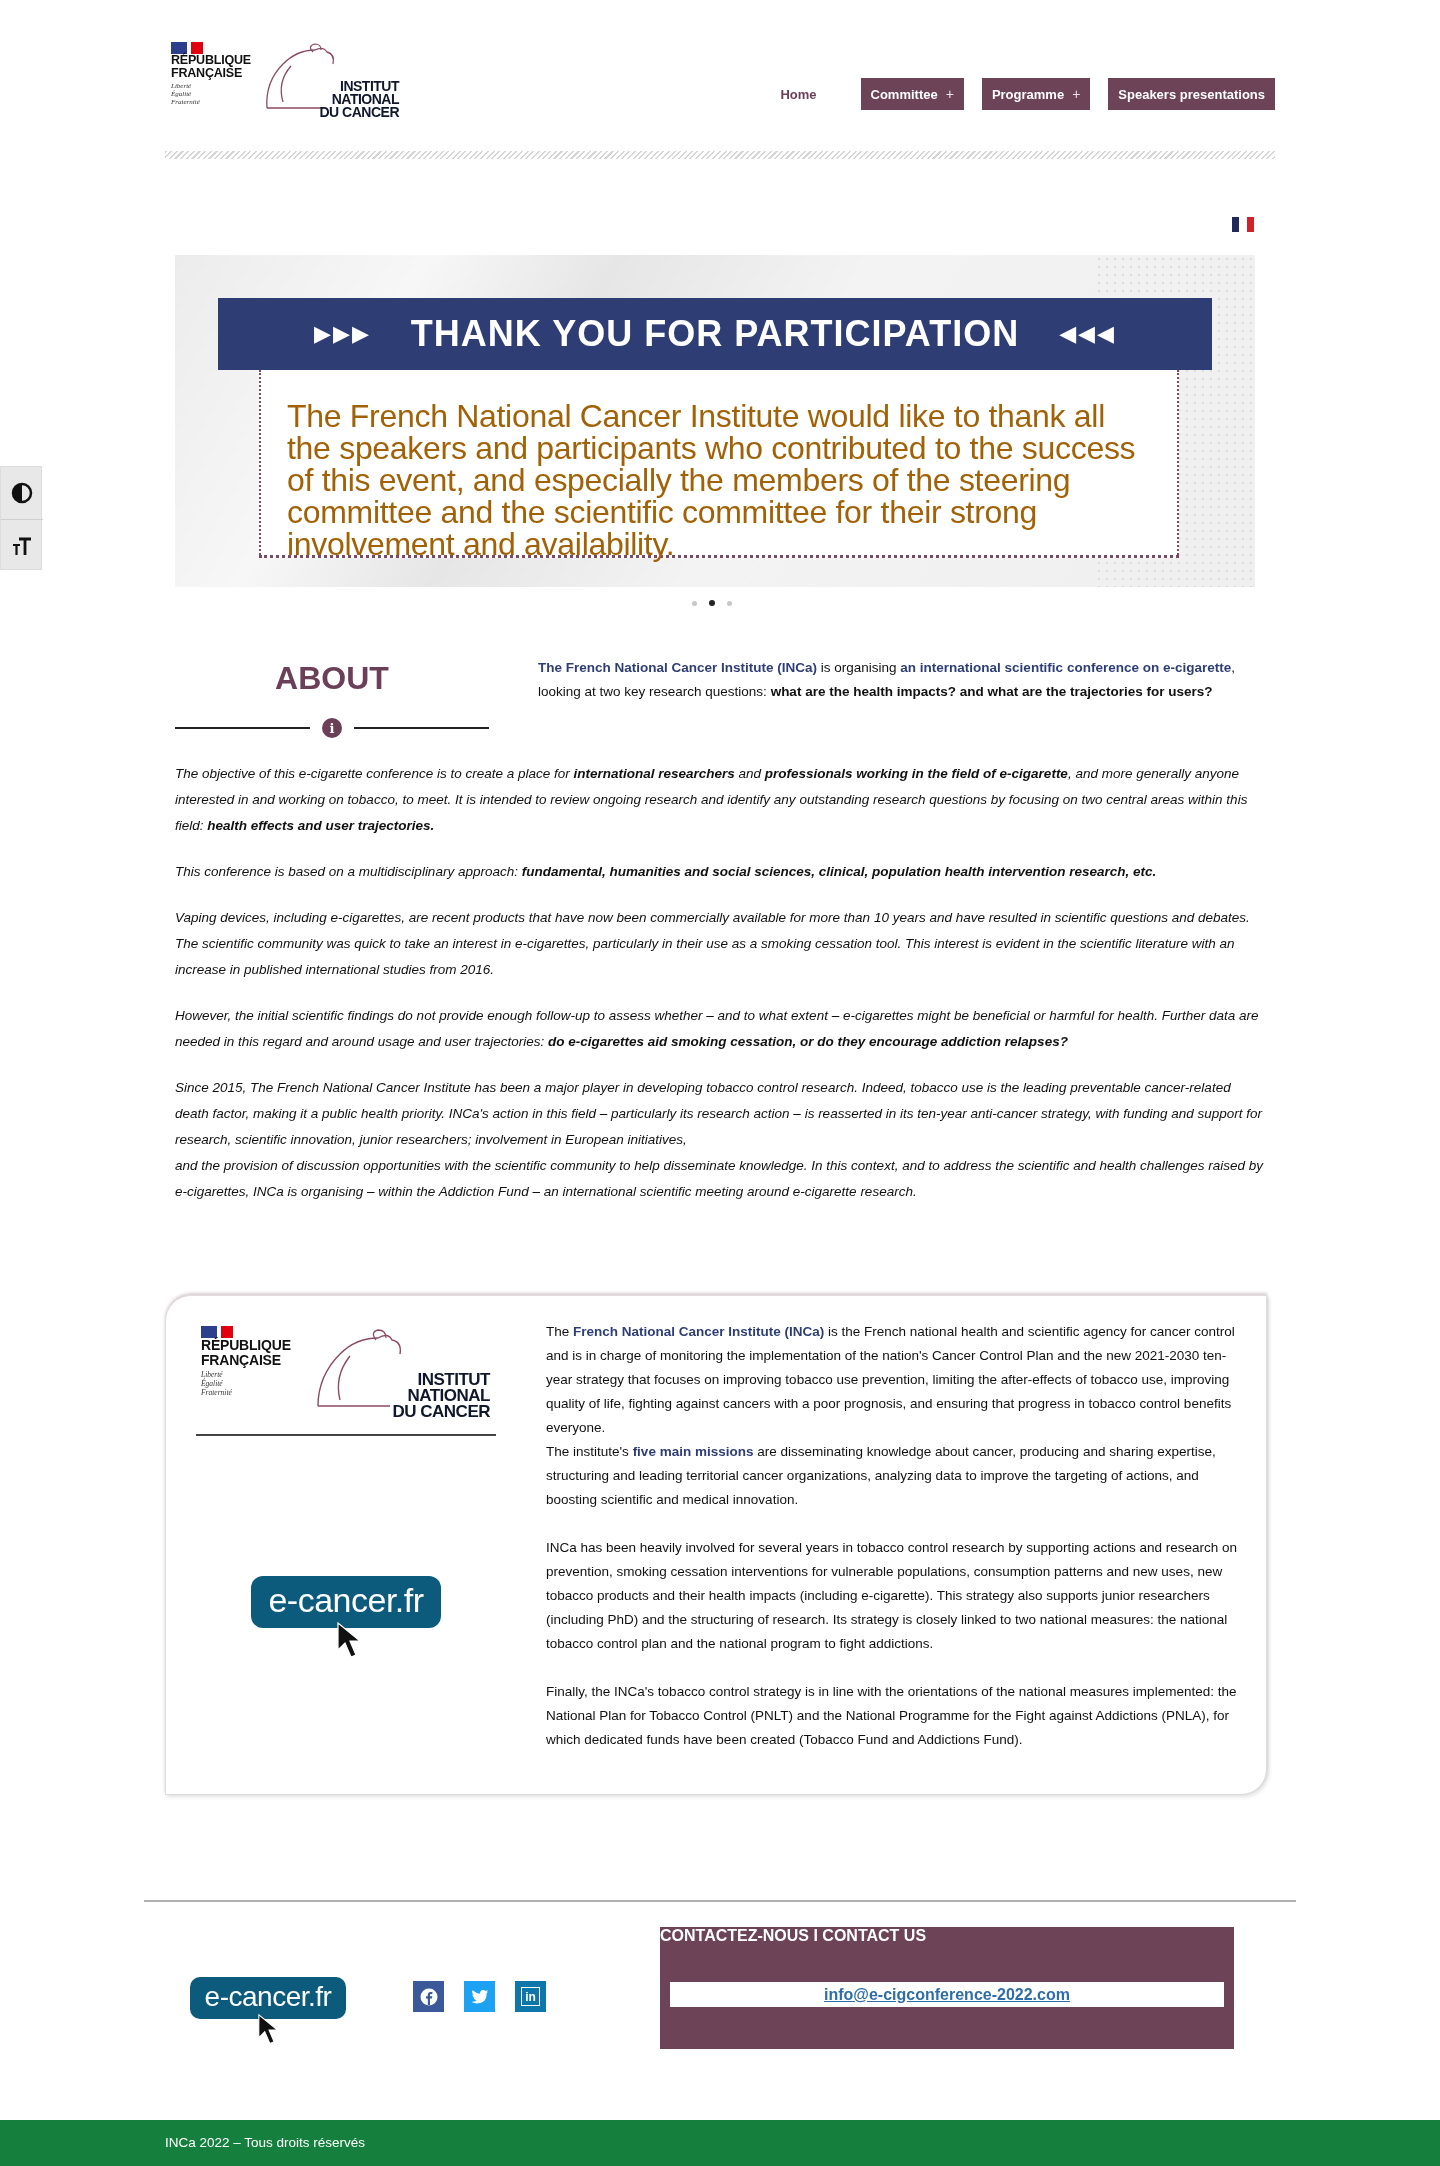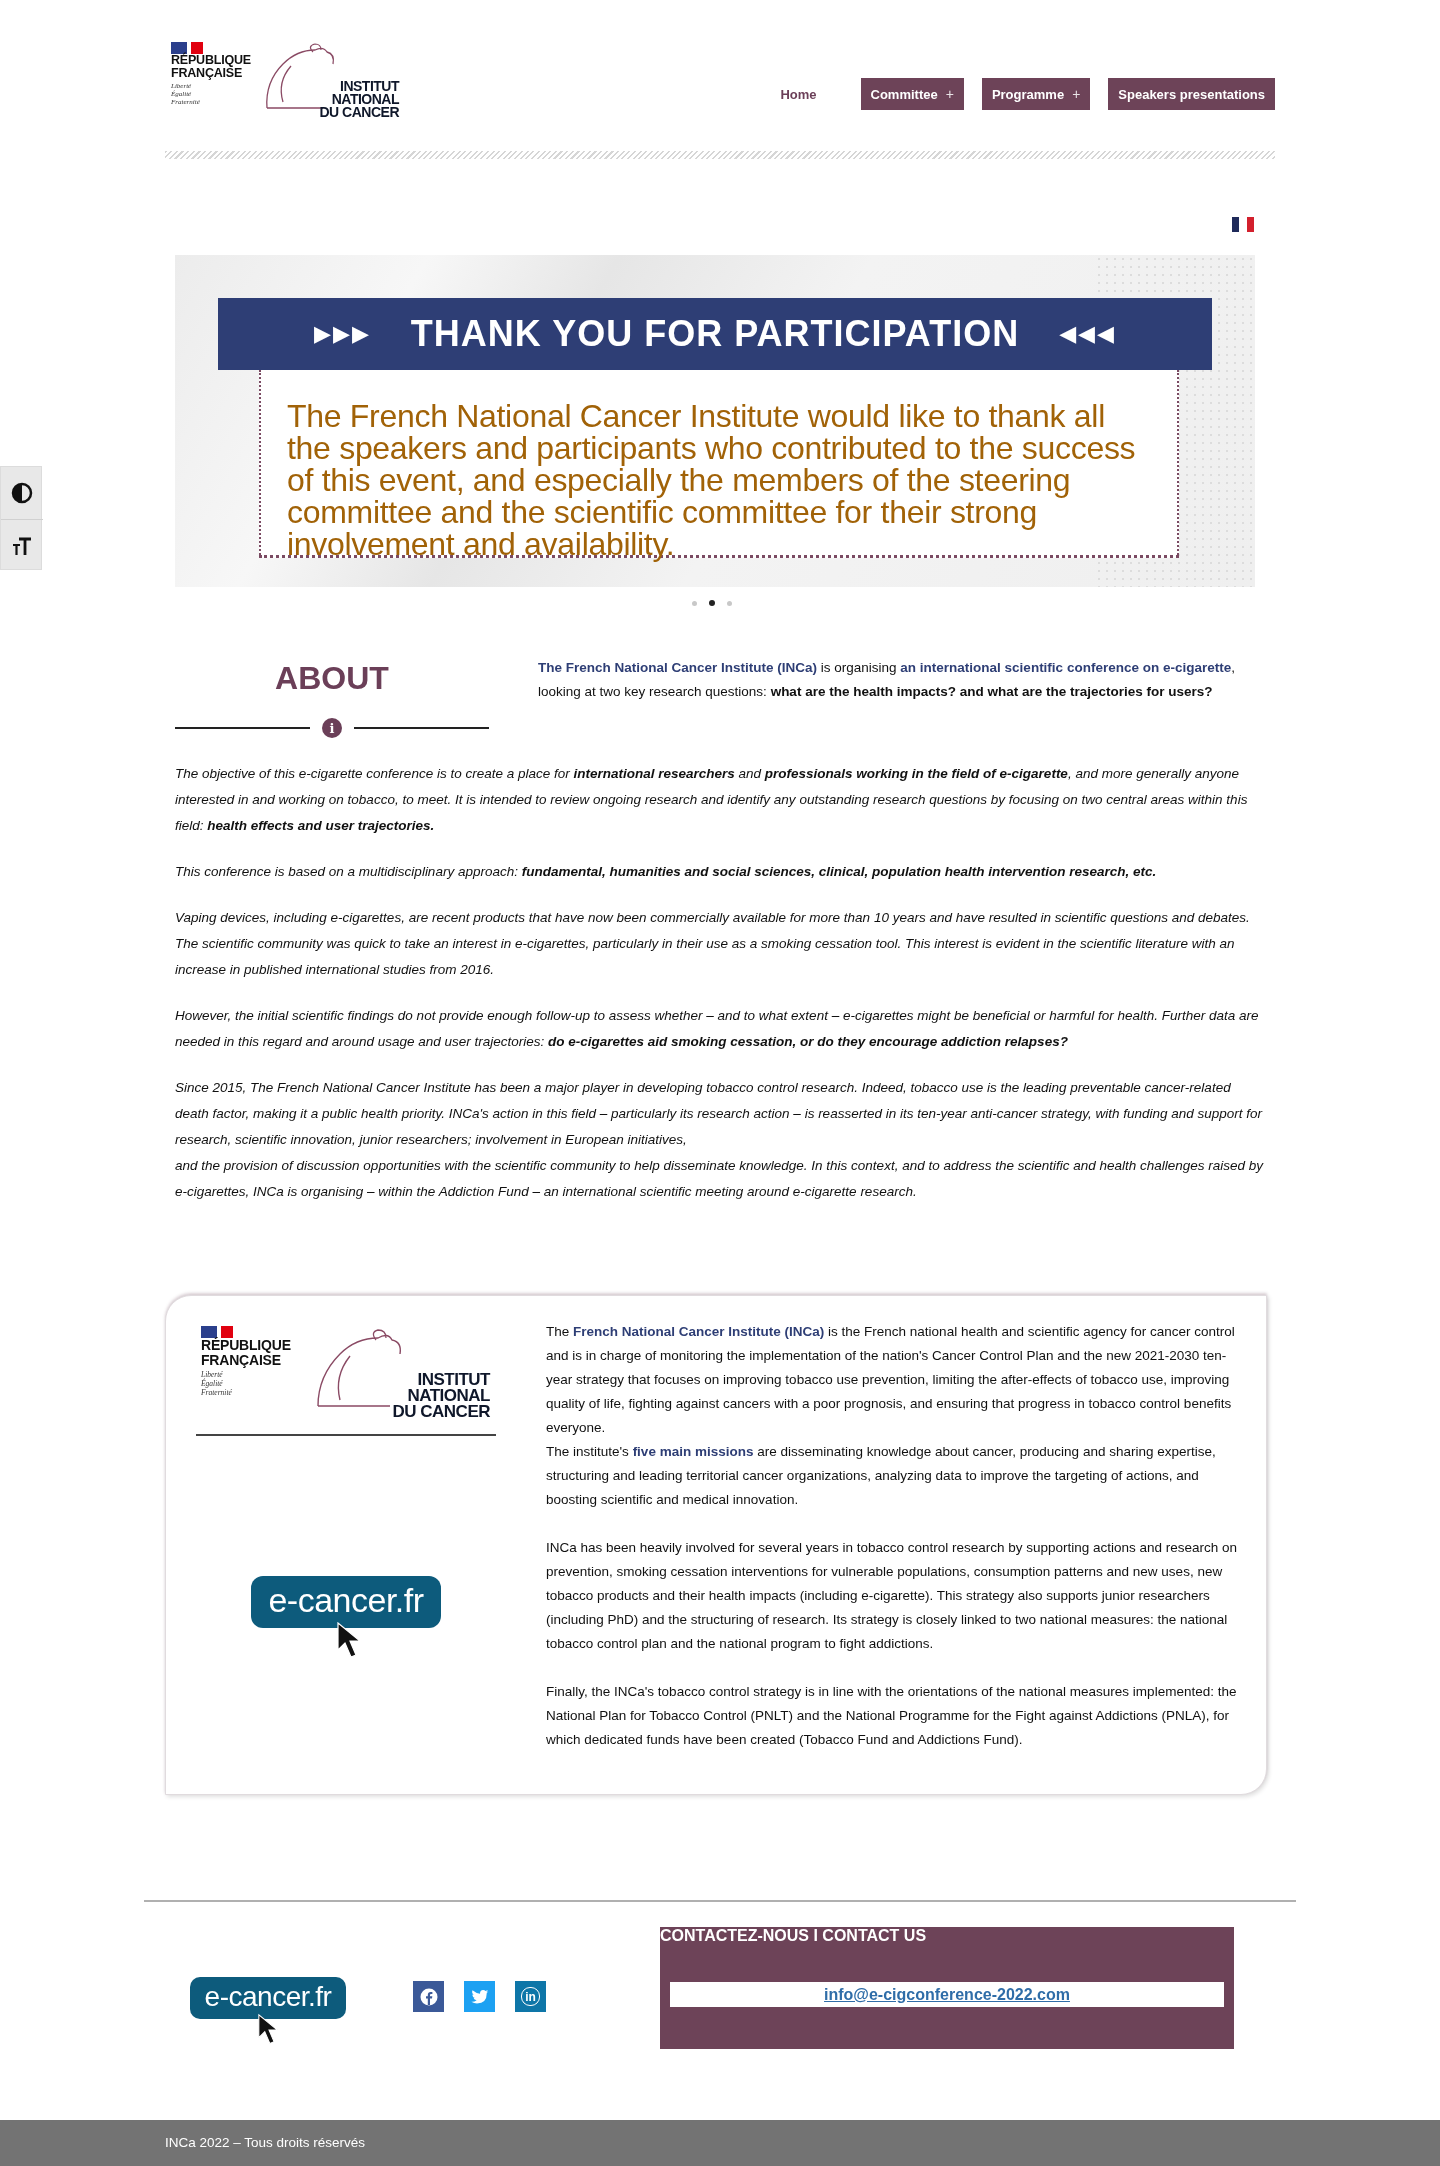--- a/index.html
+++ b/index.html
@@ -89,21 +89,21 @@
   .social { width: 31px; height: 31px; display: flex; align-items: center; justify-content: center; color: #fff; font-weight: bold; }
   .social.fb { background: #3b5998; }
   .social.tw { background: #1da1f2; }
   .social.li { background: #0e76a8; font-size: 14px; }
 
   .contact { position: absolute; left: 660px; top: 1927px; width: 574px; height: 122px; background: #6d4358; }
   .contact-title { text-align: left; color: #fff; font-weight: bold; font-size: 16px; }
   .contact-email-bar { position: absolute; left: 10px; top: 55px; width: 554px; height: 25px; background: #fff; text-align: center; }
   .contact-email { color: #2f6da8; text-decoration: underline; font-weight: bold; font-size: 16px; line-height: 25px; }
 
-  .bottom-bar { position: absolute; left: 0; top: 2120px; width: 1440px; height: 46px; background: #737373; }
+  .bottom-bar { position: absolute; left: 0; top: 2120px; width: 1440px; height: 46px; background: #15803d; }
   .bottom-text { position: absolute; left: 165px; top: 15px; color: #fff; font-size: 13.5px; }
 </style>
 </head>
 <body>
 
 <div class="header">
   <div class="logo-rf">
     <div class="rf-flag">
         <div class="b"></div>
         <div class="w"></div>
@@ -279,21 +279,21 @@
       <circle cx="9" cy="9" r="8.5" fill="#fff"></circle>
       <path d="M10 17 V10.5 H12 L12.3 8.3 H10 V7 Q10 6 11 6 H12.4 V4.1 Q11.6 4 10.7 4 Q7.8 4 7.8 7 V8.3 H6 V10.5 H7.8 V17 Z" fill="#3b5998"></path>
     </svg>
   </a>
   <a class="social tw">
     <svg width="18" height="16" viewBox="0 0 24 20">
       <path d="M23 2.5 Q21.8 3 20.5 3.2 Q21.9 2.3 22.4 0.8 Q21 1.6 19.5 1.9 Q18.2 0.5 16.2 0.5 Q12 0.5 12 5.5 Q7 5.3 2 1 Q0.5 4.5 3.5 7 Q2.5 7 1.6 6.5 Q1.8 10 5.3 11 Q4.3 11.2 3.3 11 Q4.3 14 7.5 14.2 Q4.5 16.5 0.5 16.2 Q4 18.5 8 18.5 Q21 18.5 21 5 V4.4 Q22.3 3.5 23 2.5 Z" fill="#fff"></path>
     </svg>
   </a>
   <a class="social li">
-    <span style="border:1.5px solid #fff;border-radius:9px;width:19px;height:19px;display:flex;align-items:center;justify-content:center;font-size:12px;line-height:1;">in</span>
+    <span style="border:1.5px solid #fff;border-radius:0;width:19px;height:19px;display:flex;align-items:center;justify-content:center;font-size:12px;line-height:1;">in</span>
   </a>
 </div>
 
 <div class="contact">
   <div class="contact-title">CONTACTEZ-NOUS I CONTACT US</div>
   <div class="contact-email-bar">
     <a class="contact-email">info@e-cigconference-2022.com</a>
   </div>
 </div>
 

